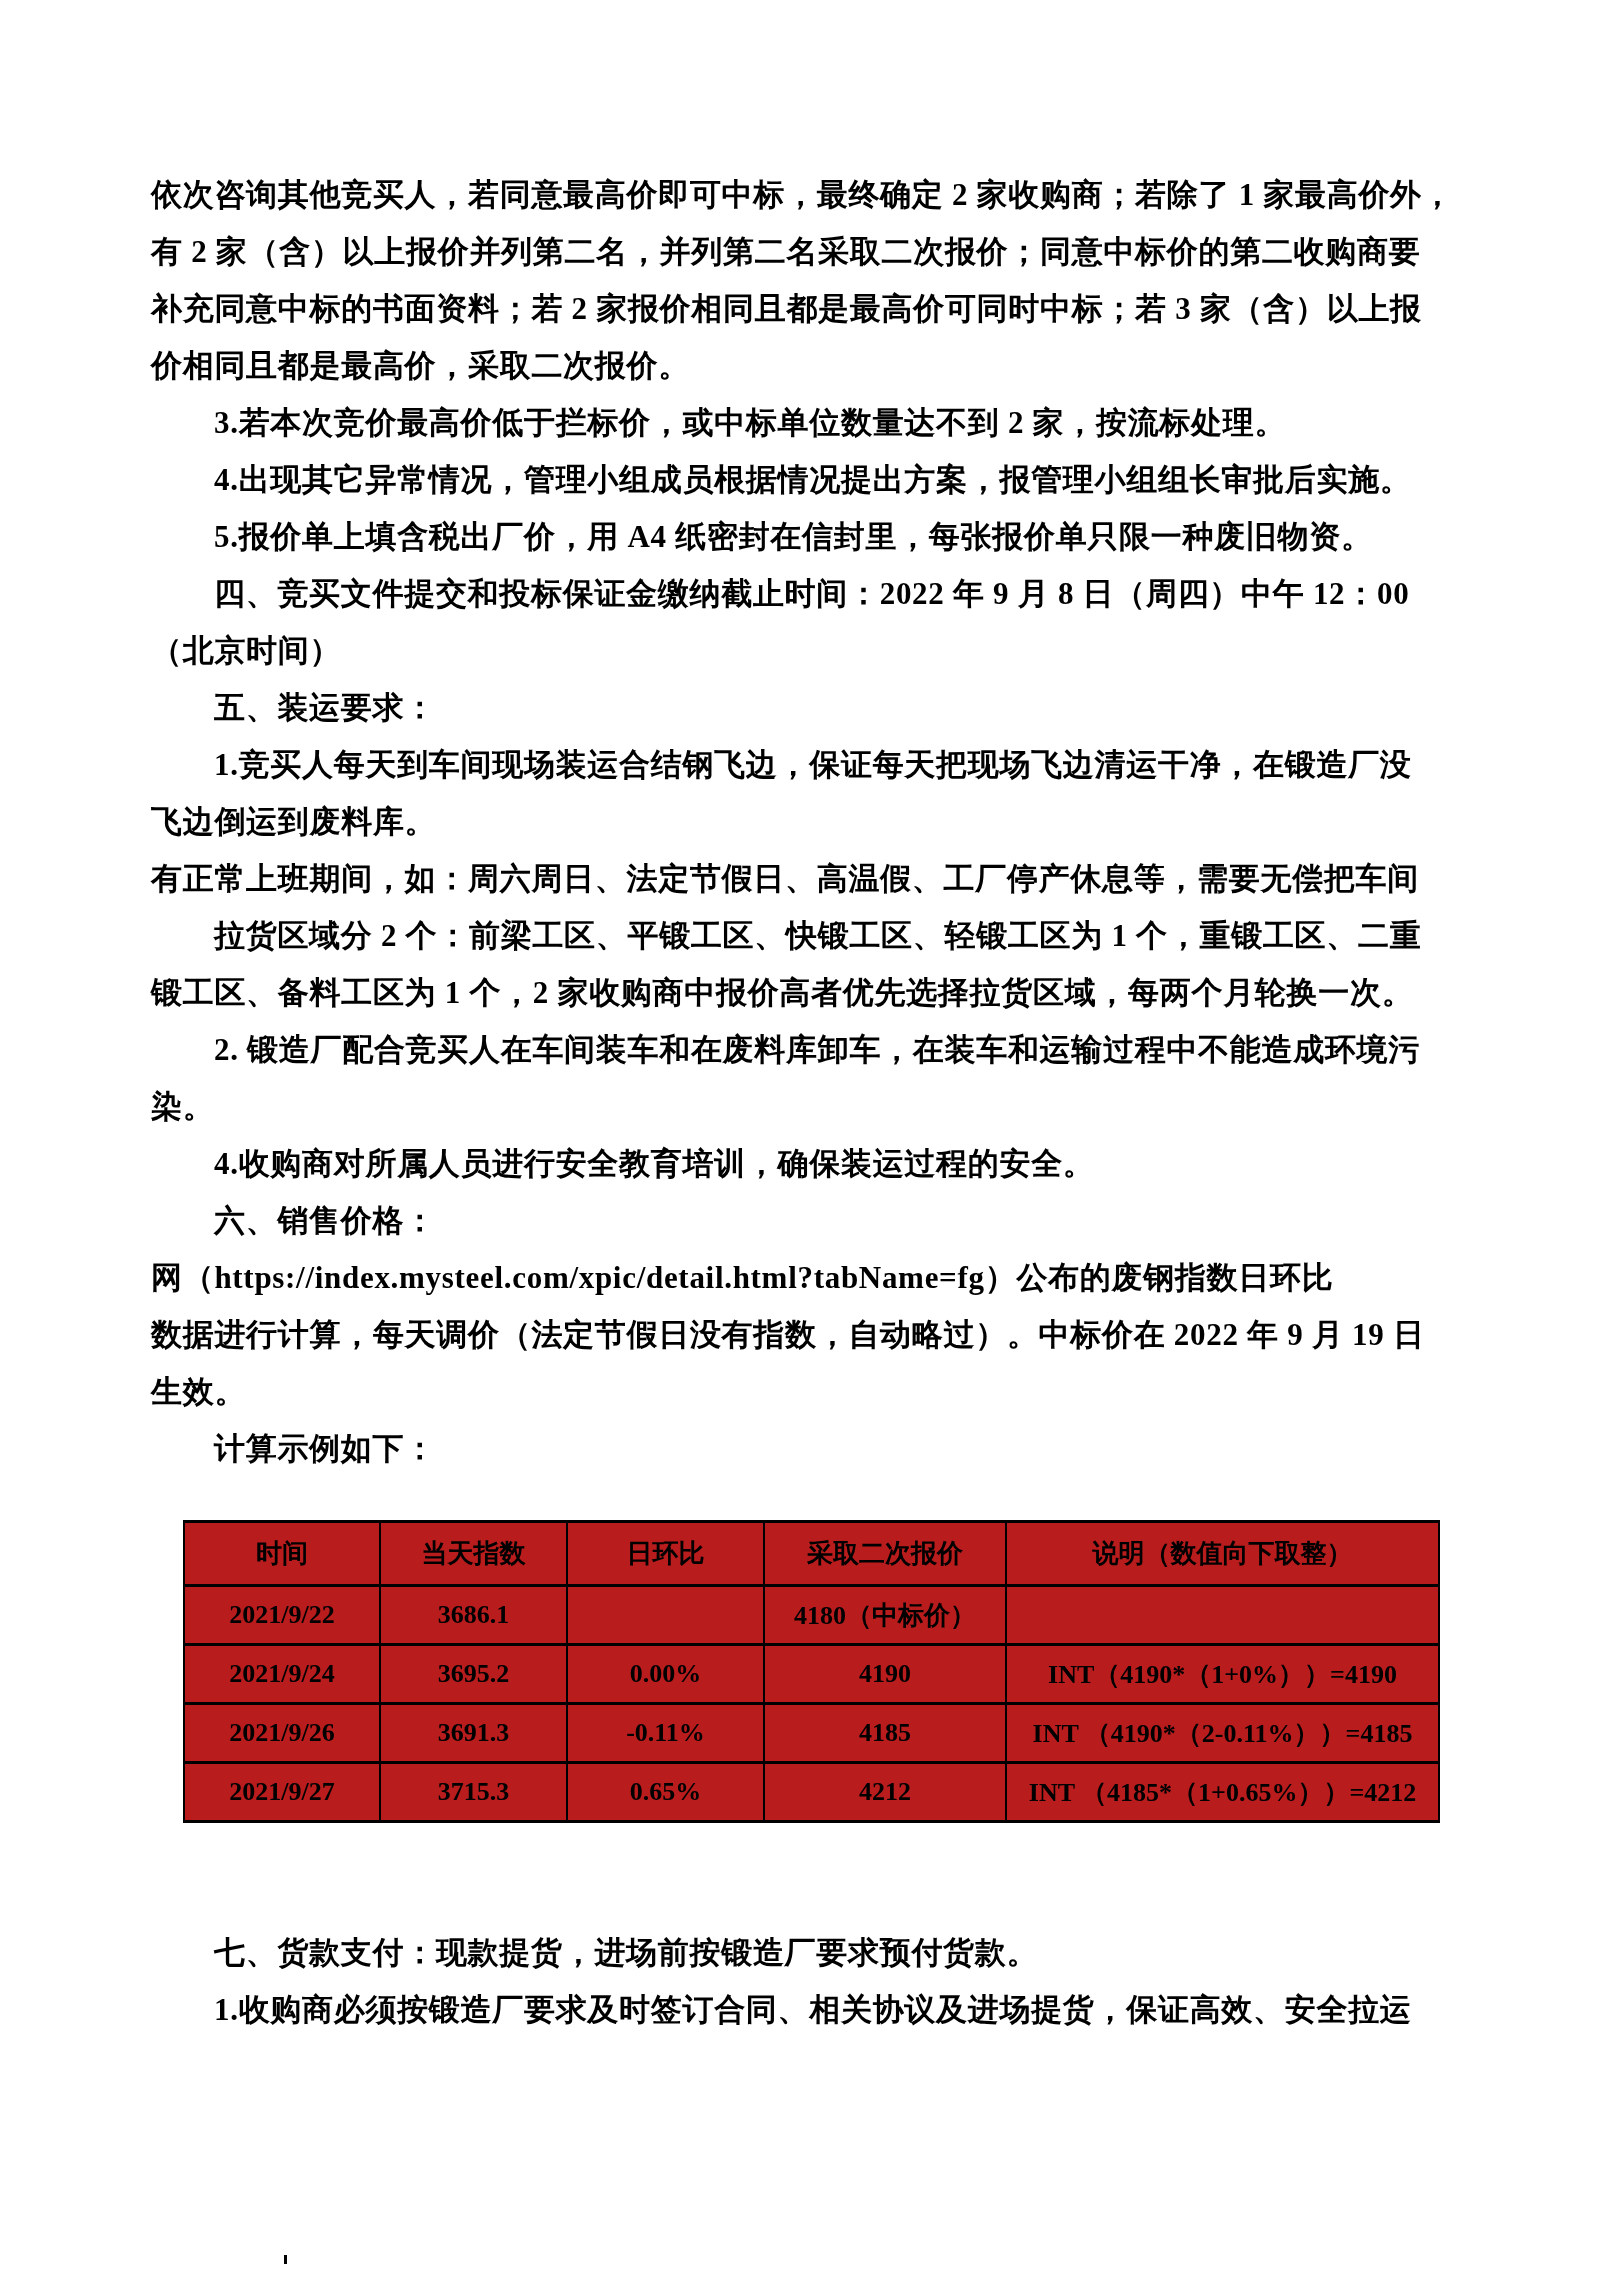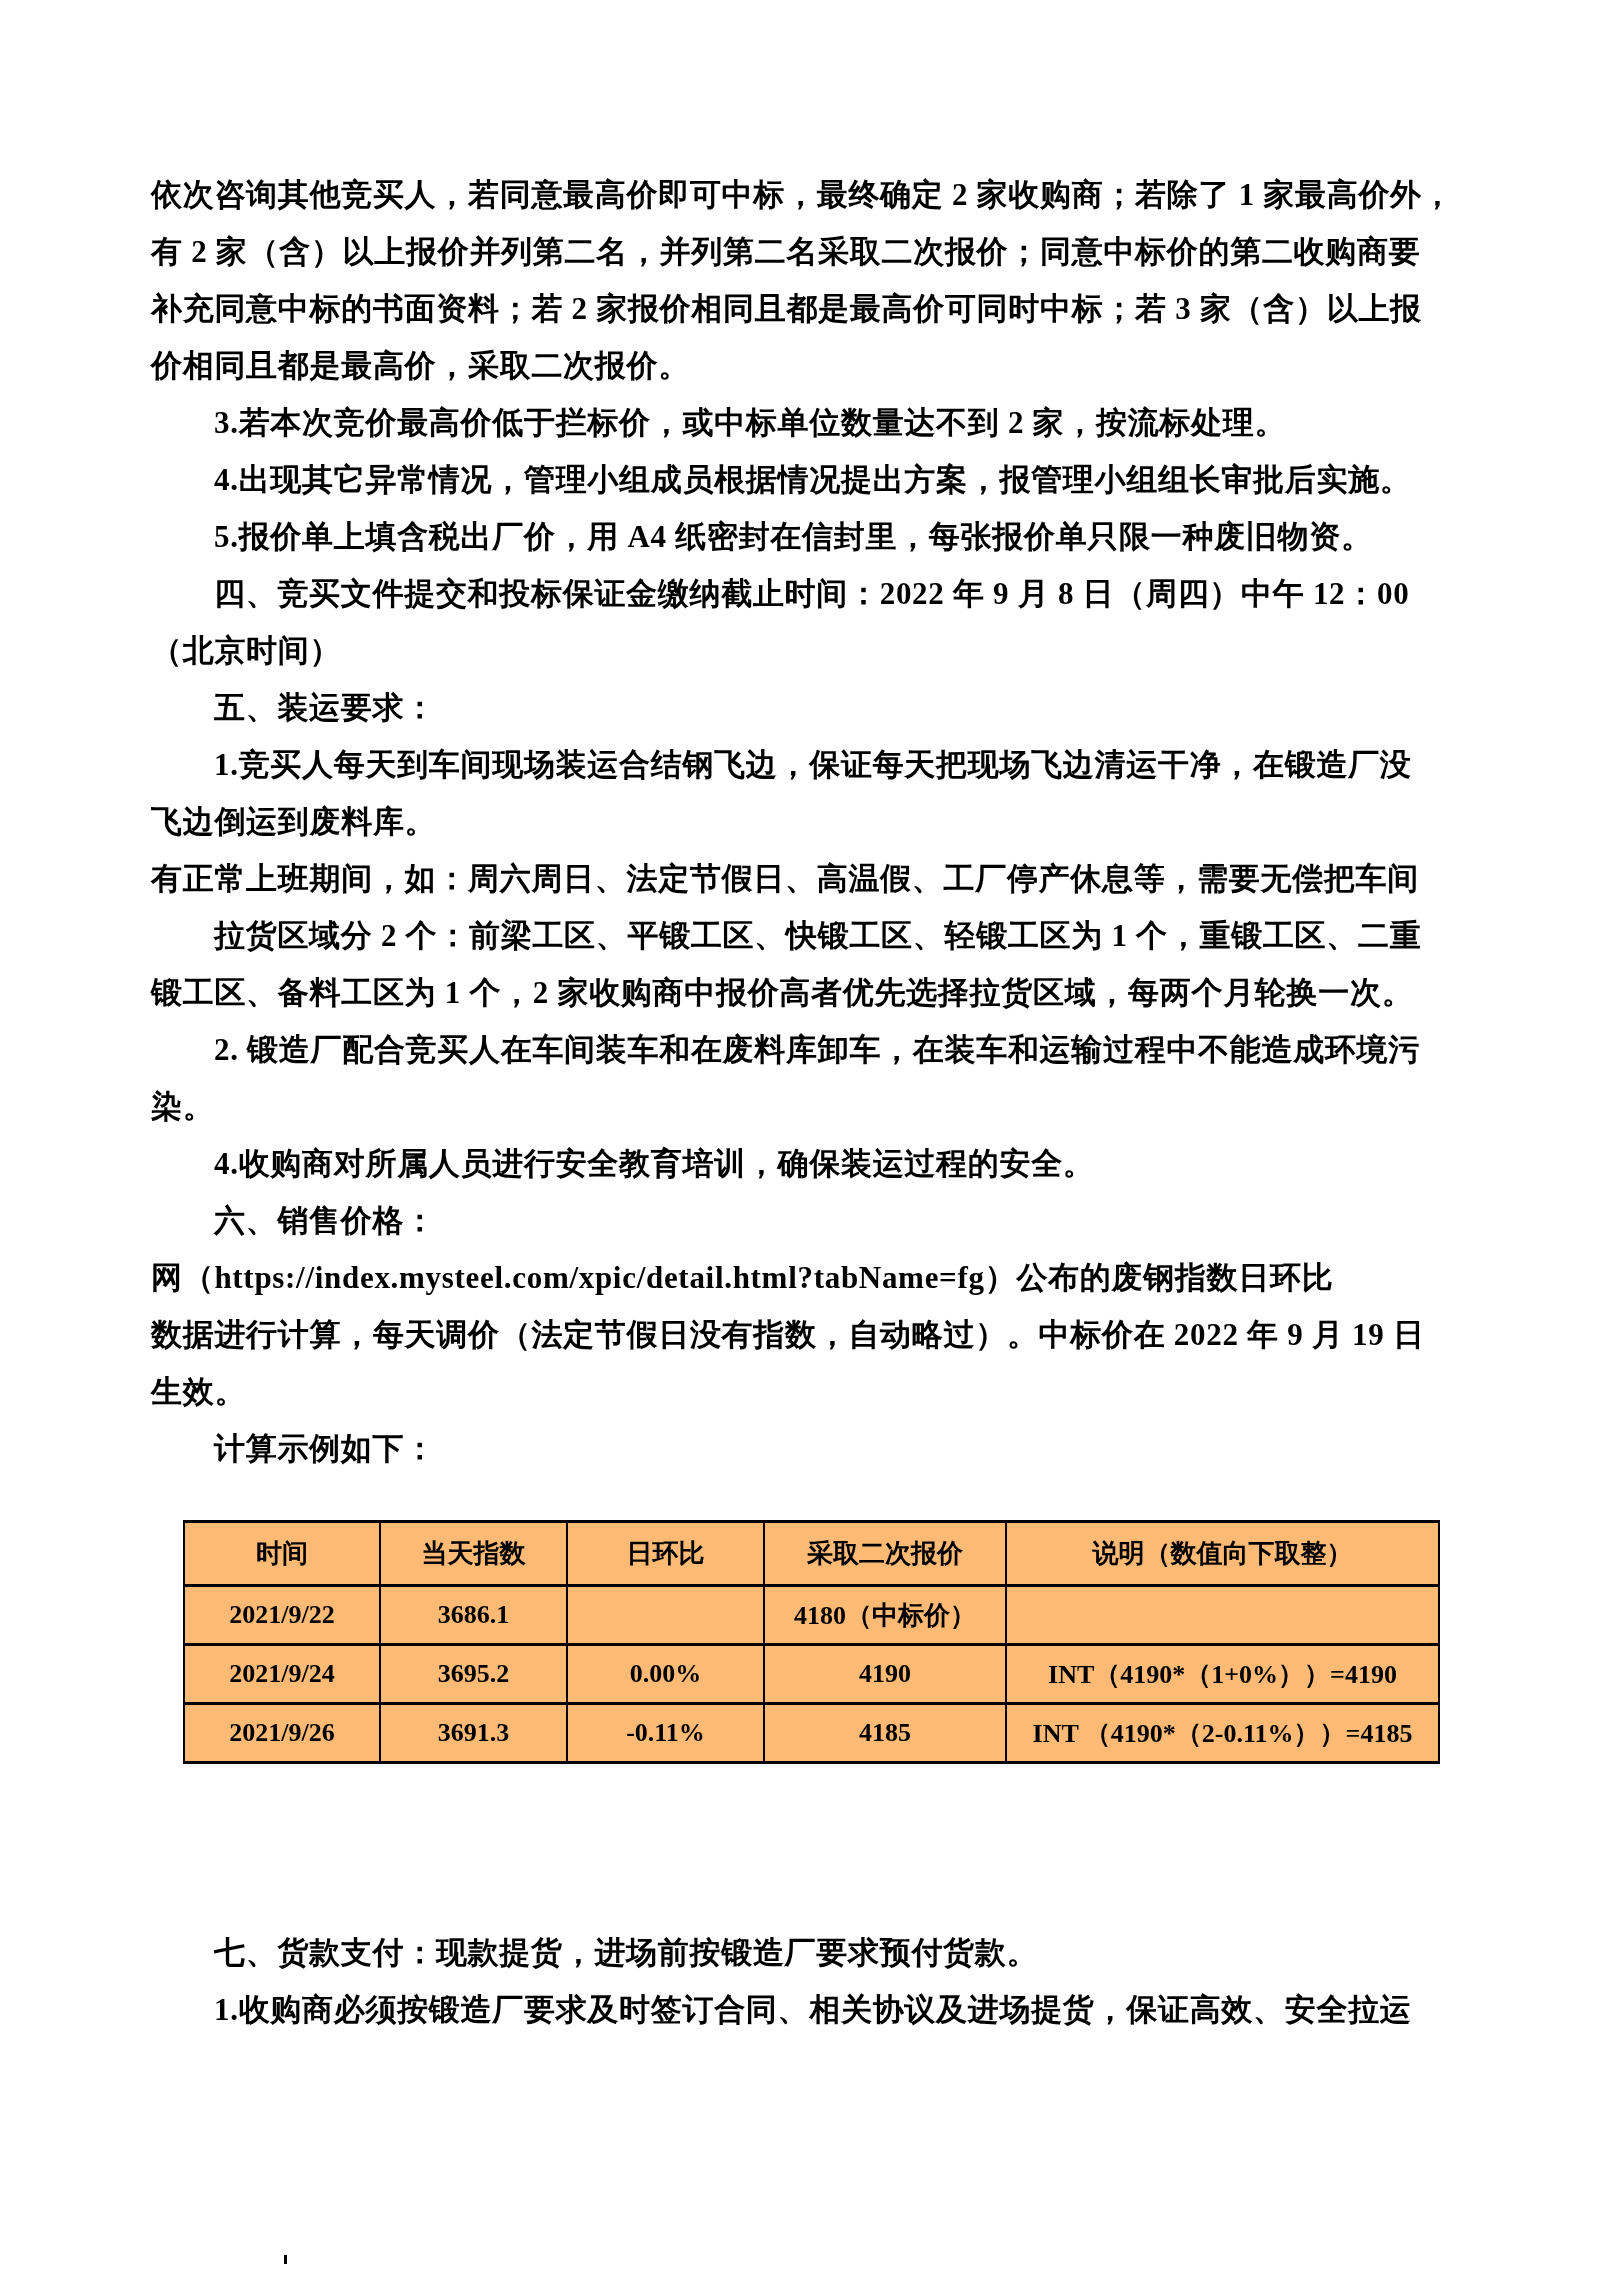--- a/index.html
+++ b/index.html
@@ -28,21 +28,21 @@
     white-space: nowrap;
     letter-spacing: 0.7px;
   }
   .ind { padding-left: 63px; }
   table.calc-table {
     position: absolute;
     left: 183px;
     top: 1520px;
     border-collapse: collapse;
     table-layout: fixed;
-    background: #fdba74;
+    background: #b91c1c;
   }
   .calc-table th, .calc-table td {
     border-left: 2.6px solid #000;
     border-right: 2.6px solid #000;
     border-top: 3.9px solid #000;
     border-bottom: 3.9px solid #000;
     text-align: center;
     vertical-align: middle;
     font-size: 26px;
     font-weight: 700;
@@ -129,20 +129,27 @@
         <td>4190</td>
         <td>INT（4190*（1+0%））=4190</td>
       </tr>
       <tr>
         <td>2021/9/26</td>
         <td>3691.3</td>
         <td>-0.11%</td>
         <td>4185</td>
         <td>INT （4190*（2-0.11%））=4185</td>
       </tr>
+      <tr>
+        <td>2021/9/27</td>
+        <td>3715.3</td>
+        <td>0.65%</td>
+        <td>4212</td>
+        <td>INT （4185*（1+0.65%））=4212</td>
+      </tr>
     </tbody>
   </table>
 
   <div class="text-block block-b">
     <div class="line ind">七、货款支付：现款提货，进场前按锻造厂要求预付货款。</div>
     <div class="line ind">1.收购商必须按锻造厂要求及时签订合同、相关协议及进场提货，保证高效、安全拉运</div>
   </div>
 
   <div class="speck"></div>
 

